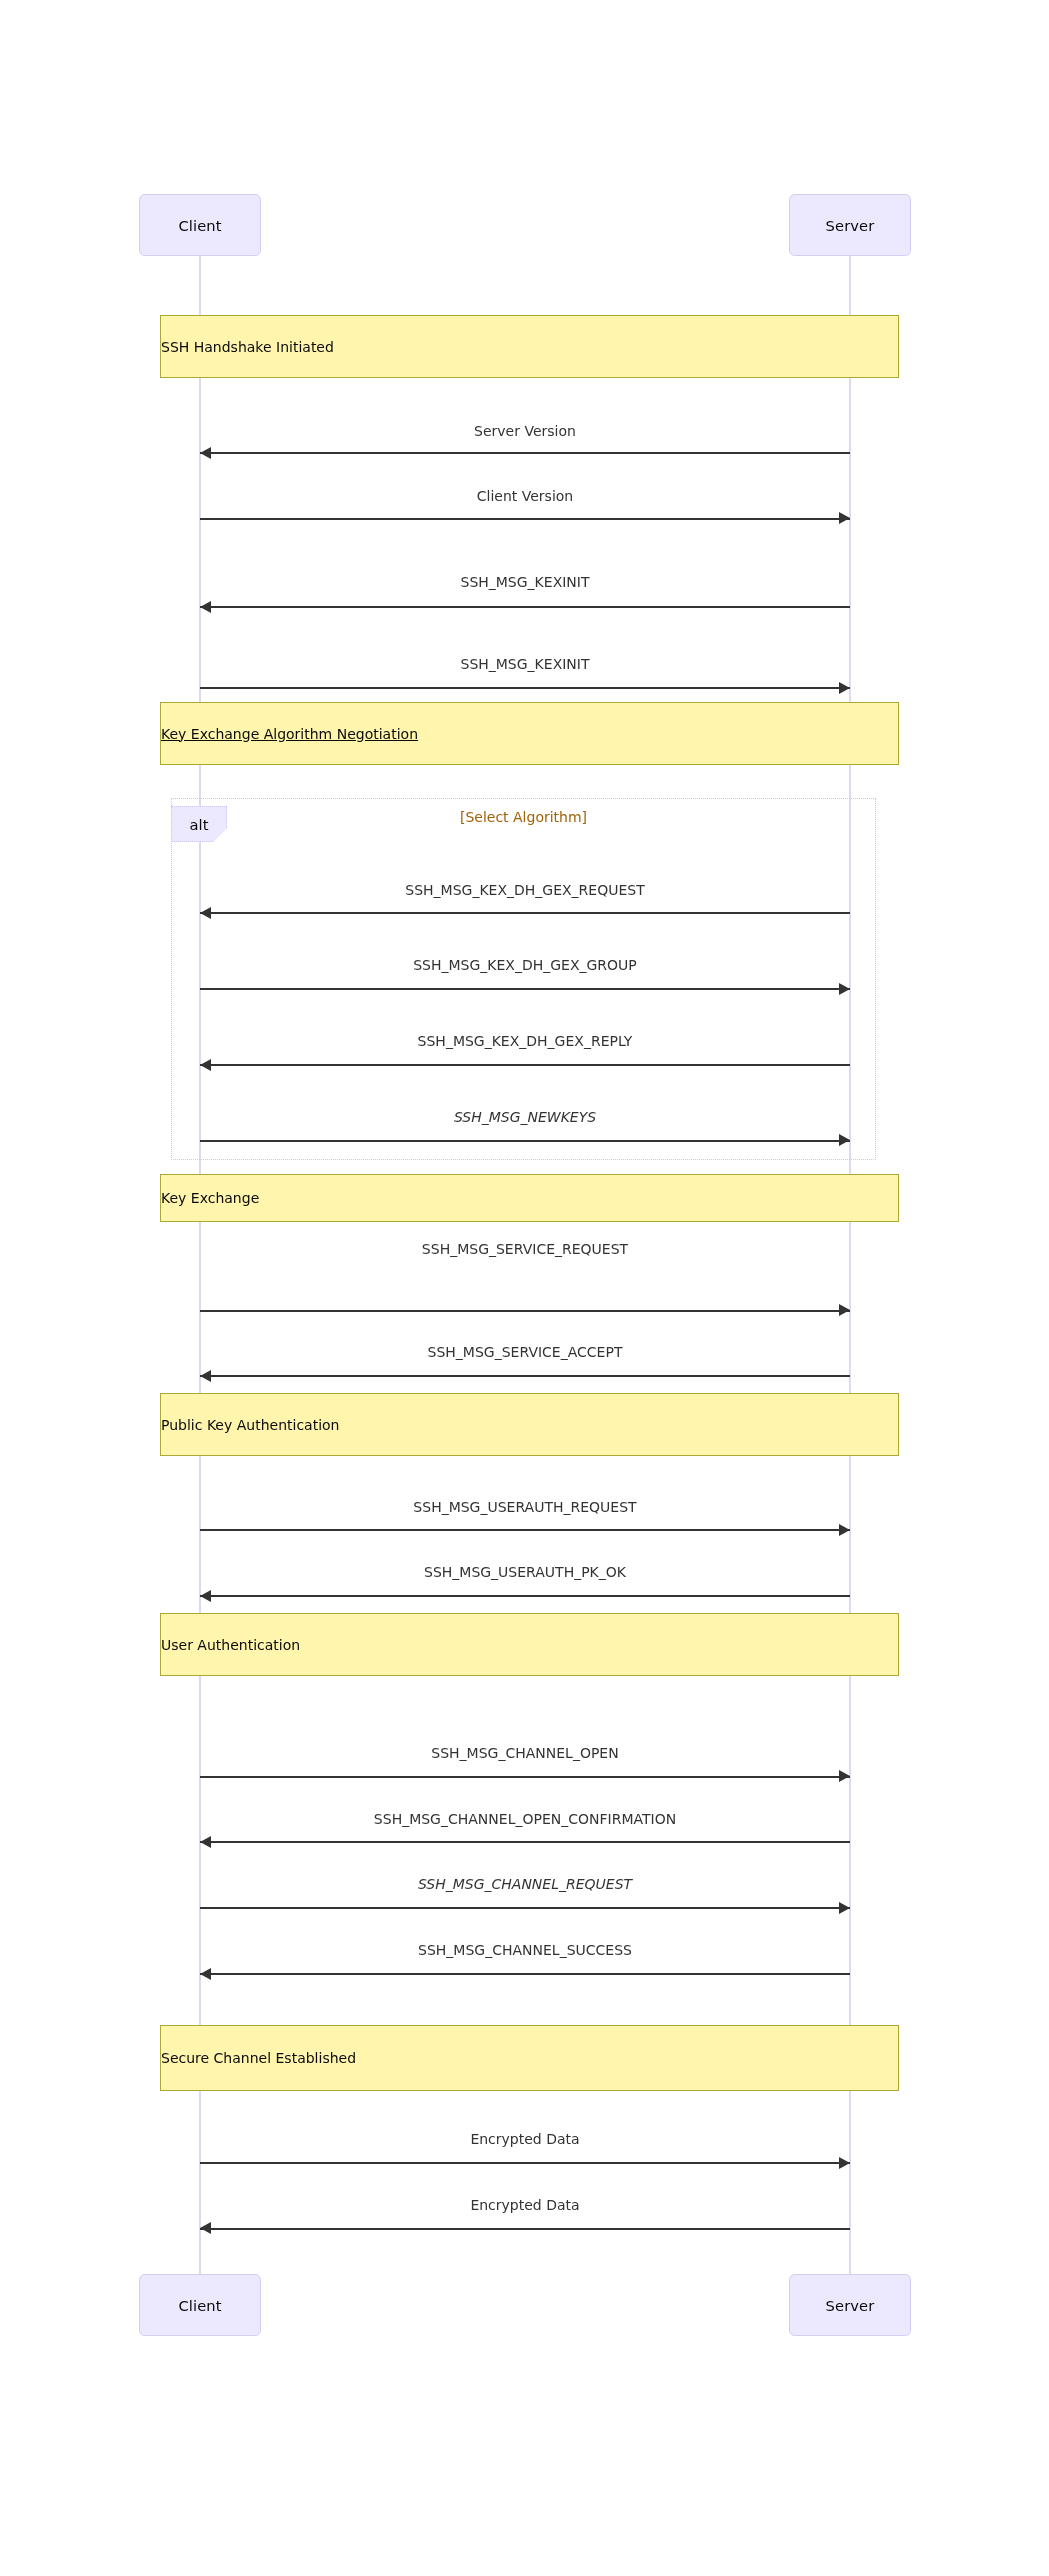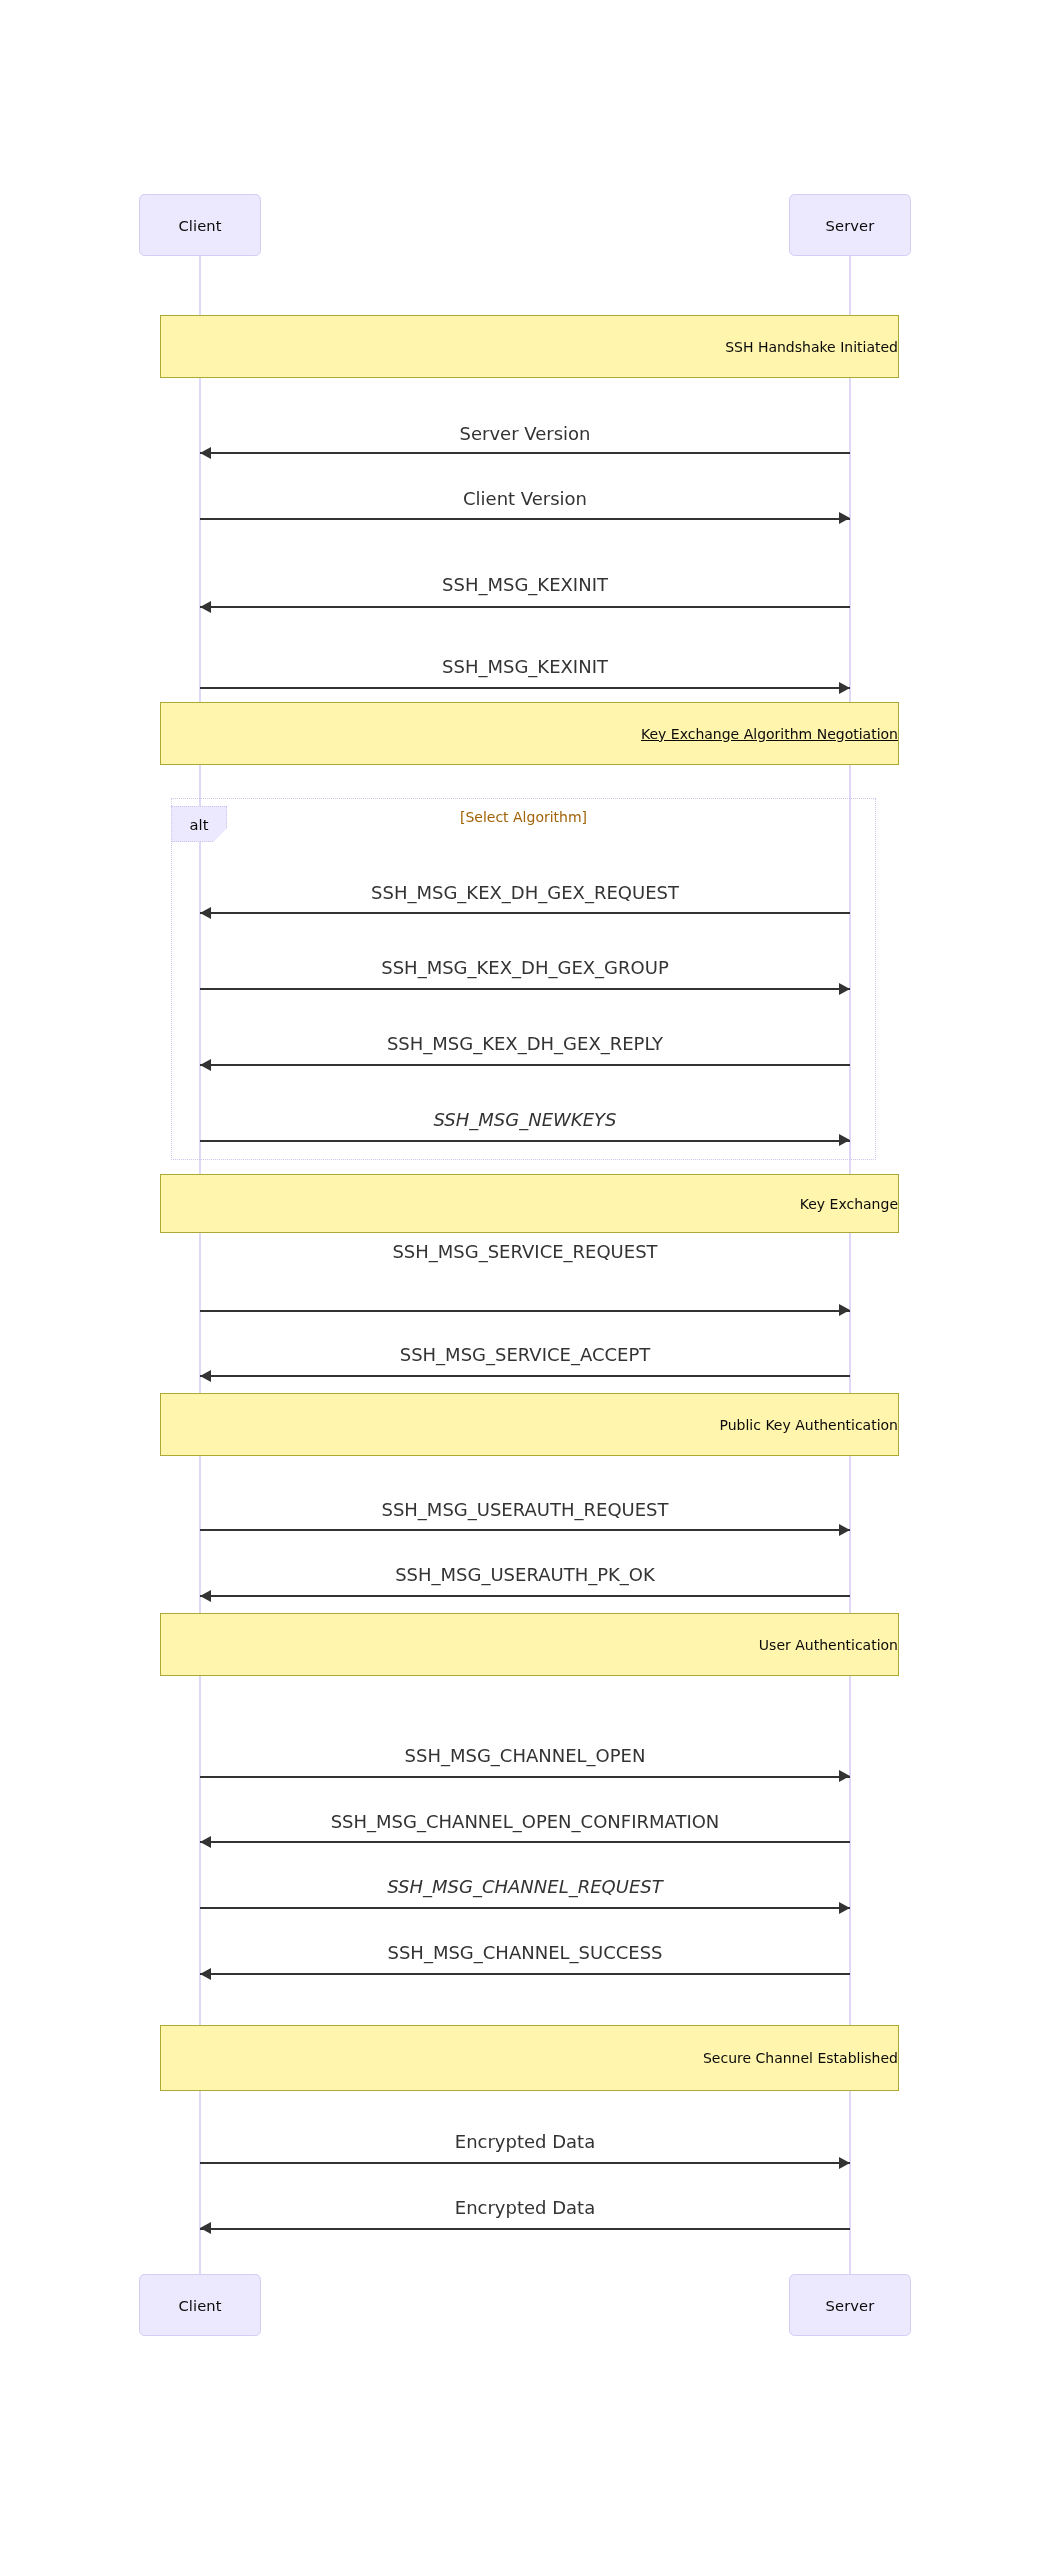--- a/index.html
+++ b/index.html
@@ -30,21 +30,21 @@
     background:#E0D7F5;
   }
 
   
   .note{
     position:absolute;
     left:160px;width:739px;
     background:#FFF5AD;
     border:1.4px solid #AAAA33;
     box-sizing:border-box;
-    display:flex;align-items:center;justify-content:flex-end;
+    display:flex;align-items:center;justify-content:flex-start;
     font-size:14px;color:#0b0b0b;
   }
 
   
   .alt-block{
     position:absolute;
     left:171px;width:705px;
     border:1.4px dotted #CFC4EE;
     box-sizing:border-box;
     background:transparent;
@@ -64,21 +64,21 @@
     position:absolute;
     text-align:center;
     font-size:14px;color:#a16207;
     white-space:nowrap;
   }
 
   
   .msg-label{
     position:absolute;
     text-align:center;
-    font-size:18px;color:#333;
+    font-size:14px;color:#333;
     white-space:nowrap;
     transform:translateX(-50%);
   }
   .msg-line{
     position:absolute;
     height:2.1px;
     background:#333333;
   }
   .arrow-head{
     position:absolute;
@@ -99,21 +99,21 @@
     <div class="alt-tag" style="left: 171px; top: 798px; margin-top: 8px;">
       <span>alt</span>
     </div>
     <div class="alt-cond" style="left: 171px; top: 809px; width: 705px;">[Select Algorithm]</div>
     <div class="note" style="top: 315px; height: 63px;">
       <span>SSH Handshake Initiated</span>
     </div>
     <div class="note" style="top: 702px; height: 63px; text-decoration: underline;">
       <span>Key Exchange Algorithm Negotiation</span>
     </div>
-    <div class="note" style="top: 1174px; height: 59px;">
+    <div class="note" style="top: 1174px; height: 48px;">
       <span>Key Exchange</span>
     </div>
     <div class="note" style="top: 1393px; height: 63px;">
       <span>Public Key Authentication</span>
     </div>
     <div class="note" style="top: 1613px; height: 63px;">
       <span>User Authentication</span>
     </div>
     <div class="note" style="top: 2025px; height: 66px;">
       <span>Secure Channel Established</span>

